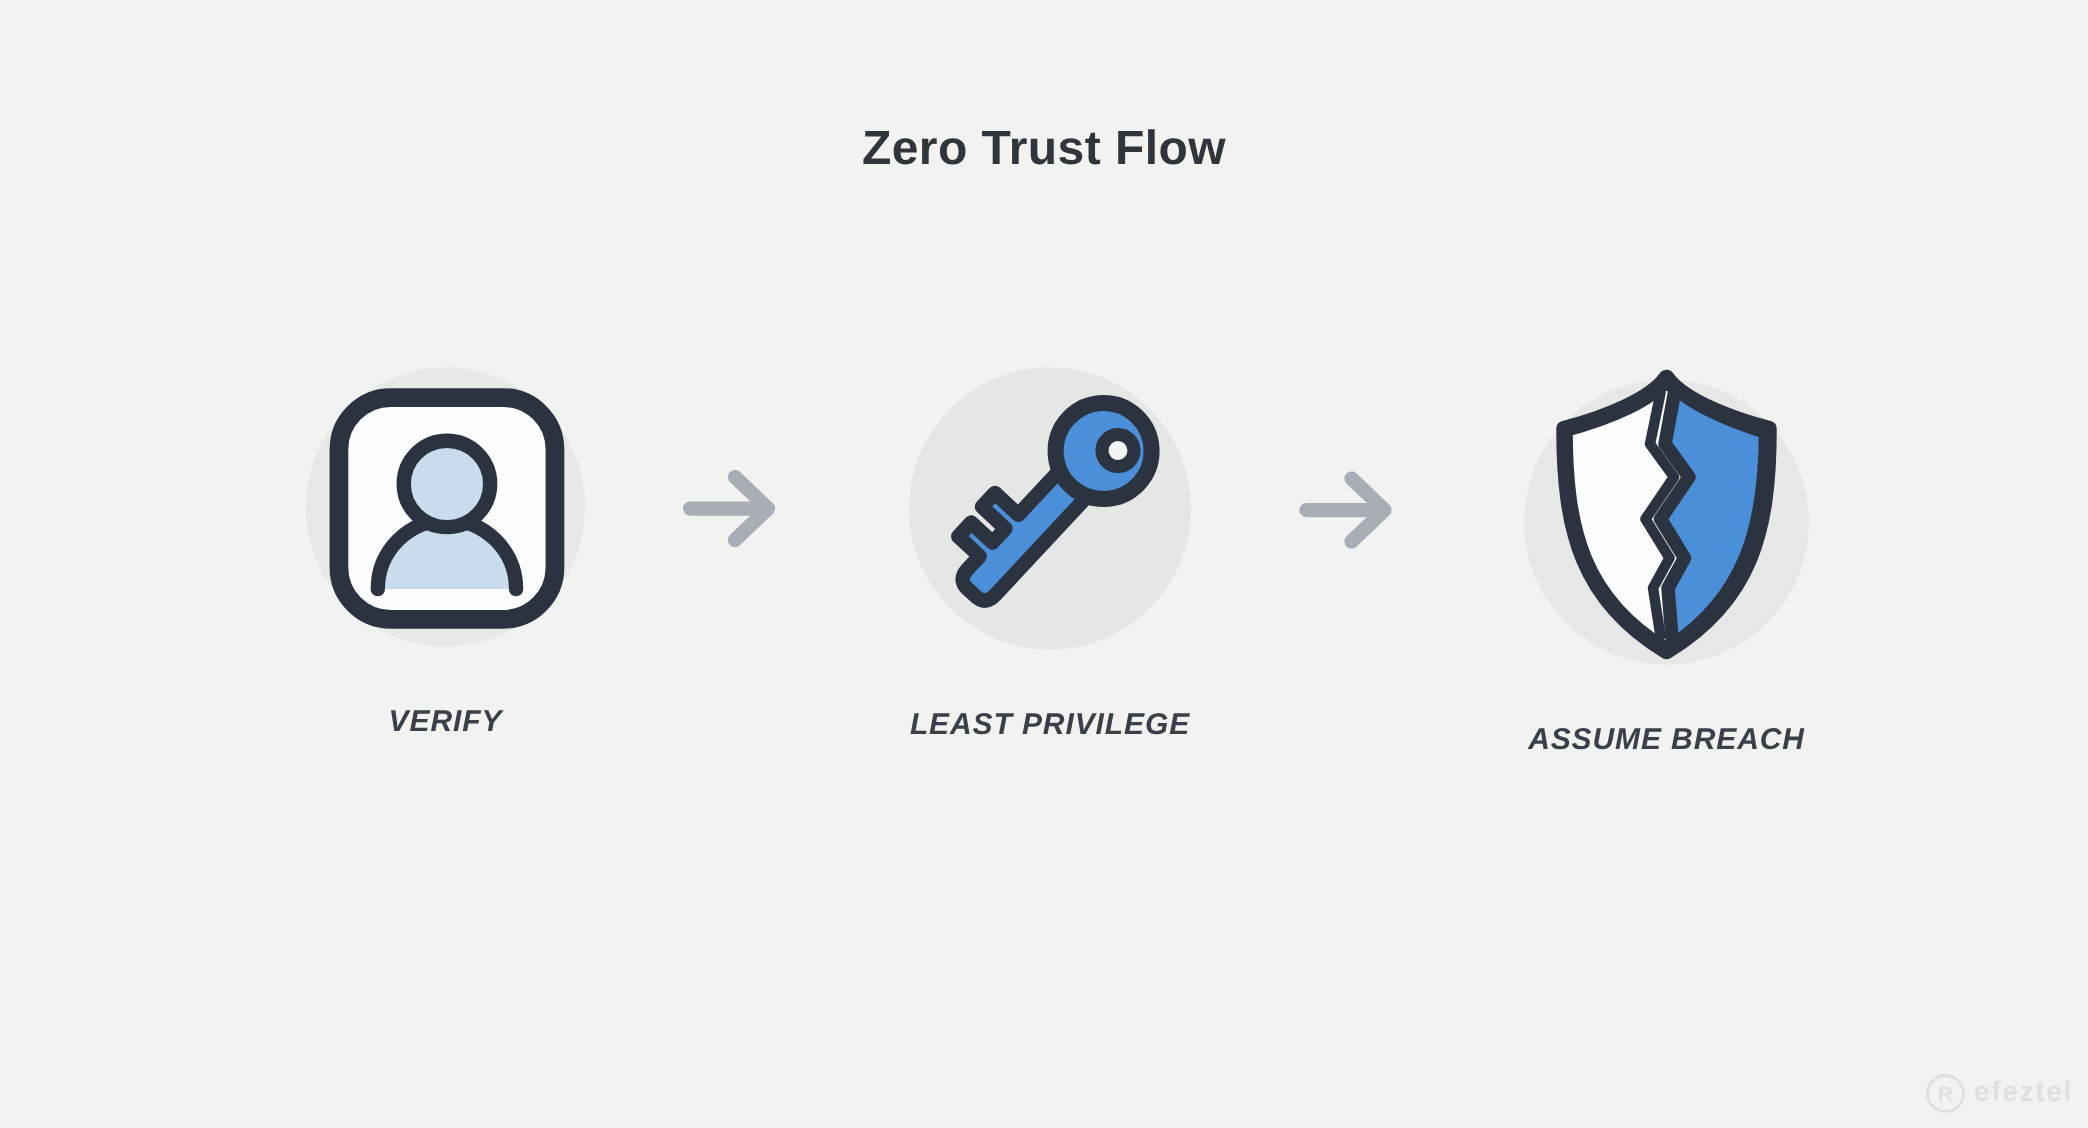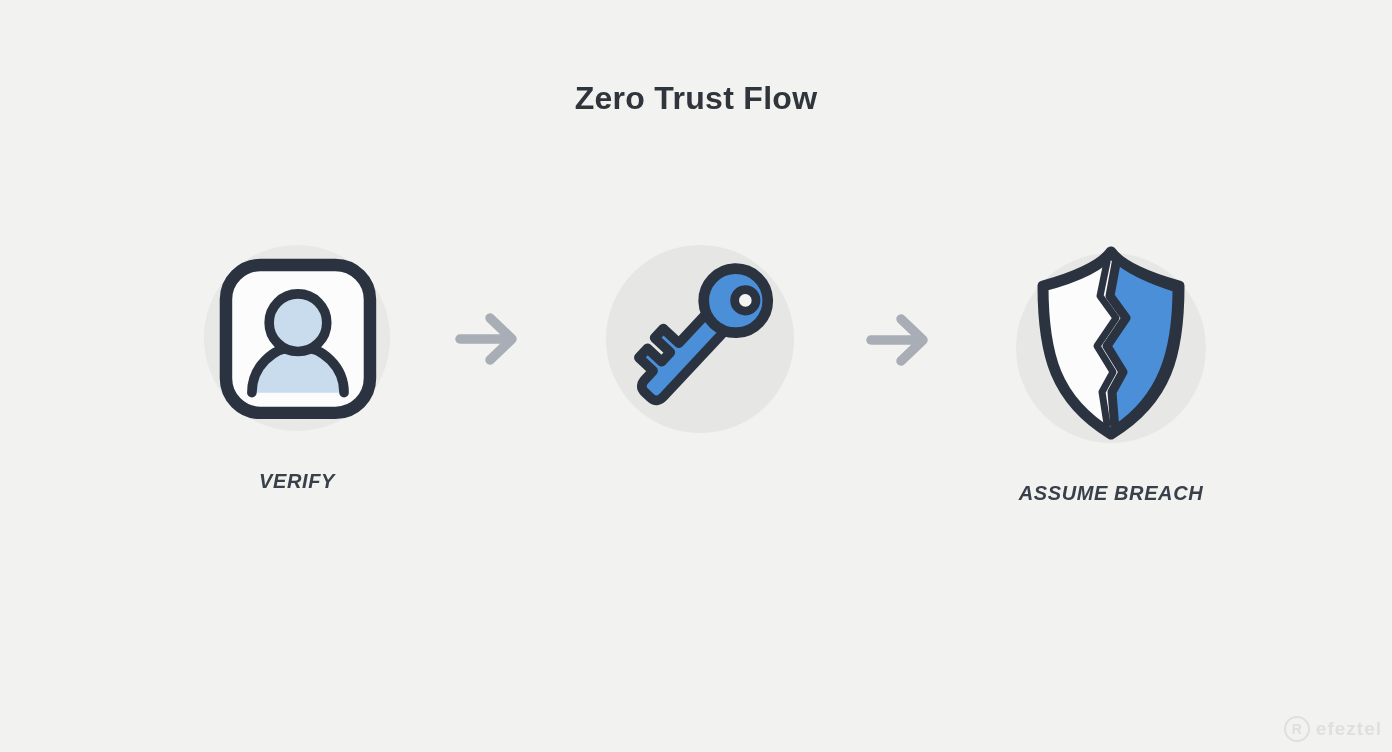--- a/index.html
+++ b/index.html
@@ -88,20 +88,21 @@
   <div class="step step-2">
     <svg width="194" height="194" viewBox="0 0 200 200">
       <circle cx="100" cy="100" r="97" fill="#e6e7e5"></circle>
       <g transform="rotate(43 100 100)">
         <path d="M87 70 L87 118 L65 118 L65 131 L87 131 L87 144 L67 144 L67 157 L87 157
                  L87 169 Q87 179 96 179 L104 179 Q113 179 113 169 L113 70 Z" fill="#4a8fd7" stroke="#2b3340" stroke-width="10" stroke-linejoin="round"></path>
         <circle cx="100" cy="46" r="33" fill="#4a8fd7" stroke="#2b3340" stroke-width="11"></circle>
         <circle cx="107" cy="39" r="11" fill="#f4f5f3" stroke="#2b3340" stroke-width="9"></circle>
       </g>
     </svg>
+    <div class="step-label">LEAST PRIVILEGE</div>
   </div>
 
   <svg class="arrow arrow-2" viewBox="0 0 72 72">
     <path d="M8 36 H54" stroke="#a9aeb6" stroke-width="9.5" stroke-linecap="round" fill="none"></path>
     <path d="M38 15 L60 36 L38 57" stroke="#a9aeb6" stroke-width="9.5" stroke-linecap="round" stroke-linejoin="round" fill="none"></path>
   </svg>
 
   <div class="step step-3">
     <svg width="200" height="208" viewBox="0 0 200 208">
       <circle cx="100" cy="110" r="95" fill="#e7e8e6"></circle>

